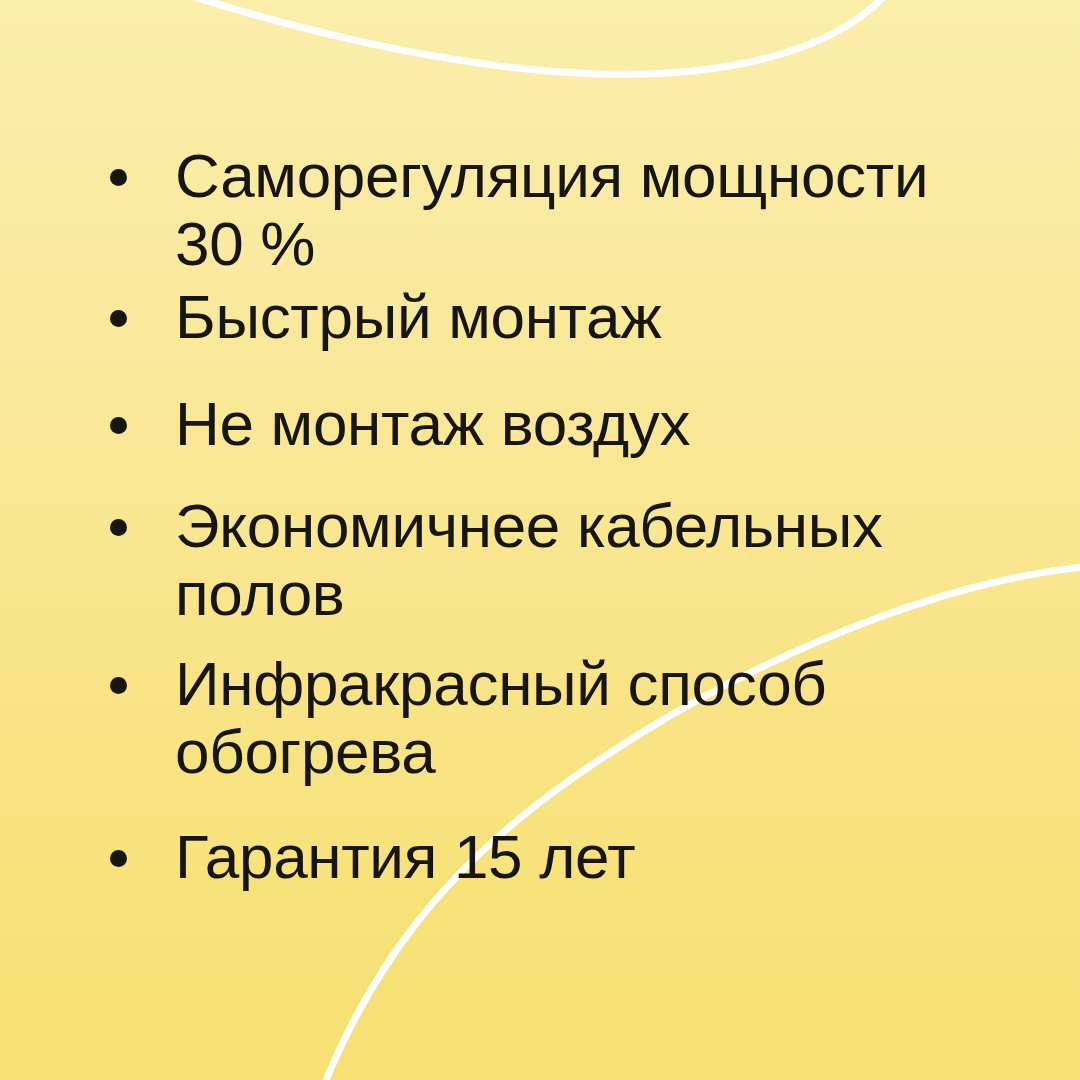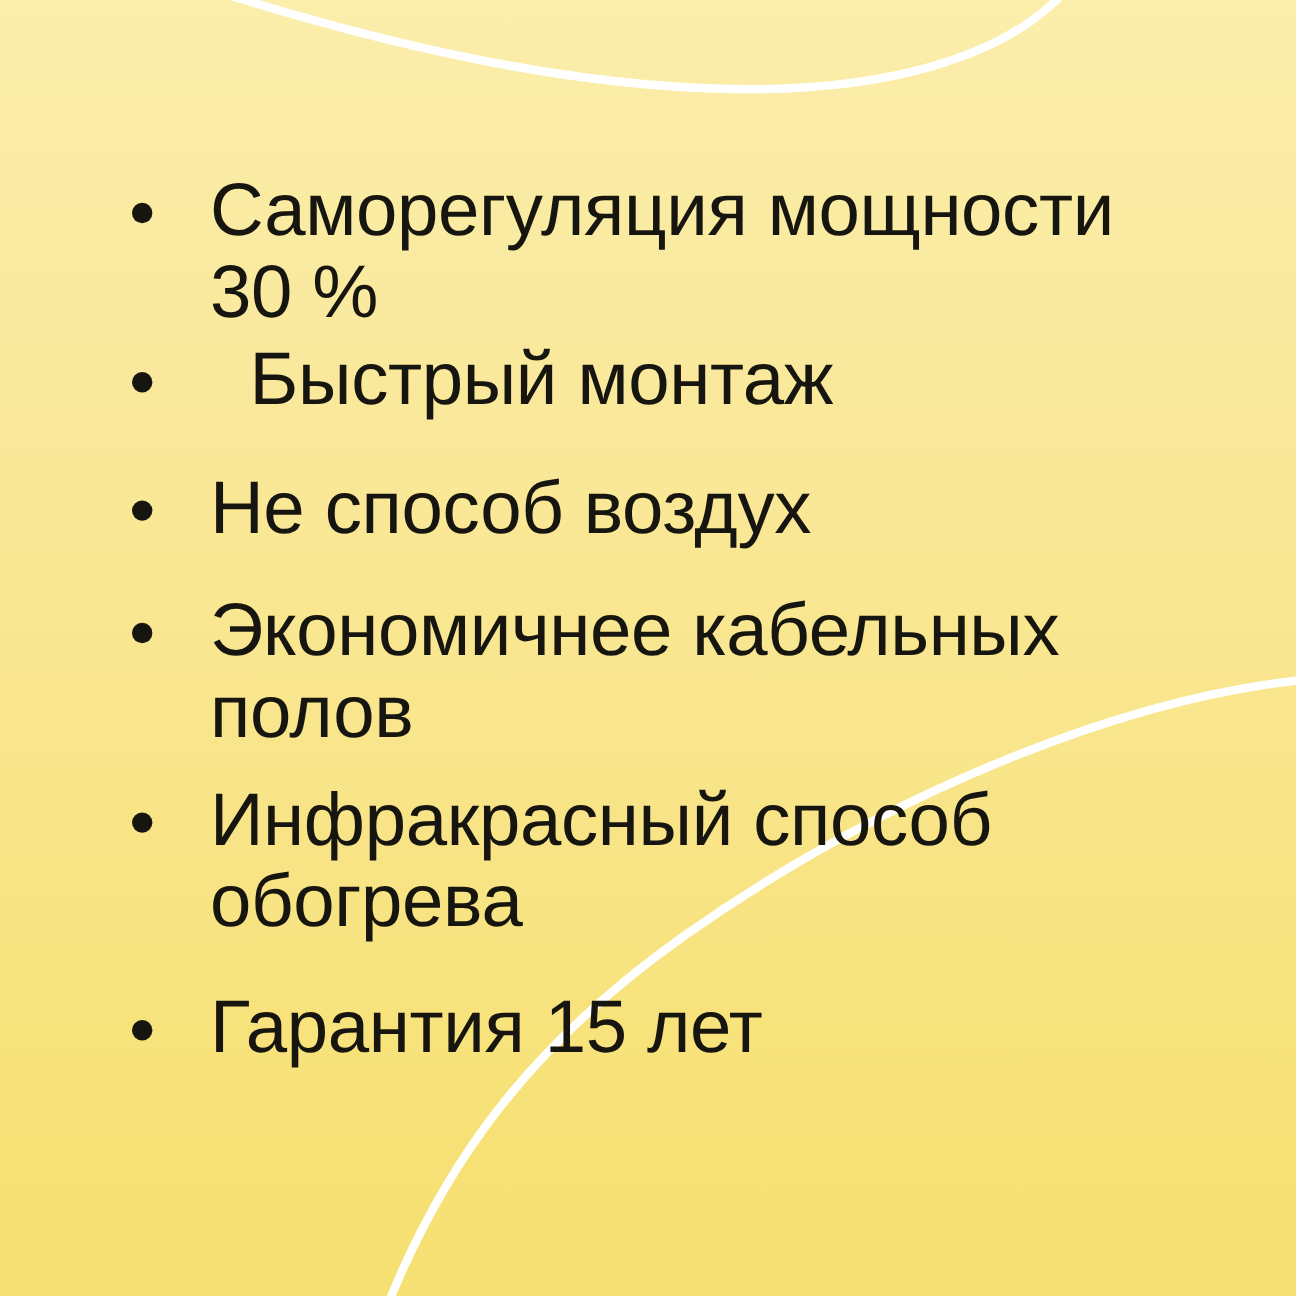--- a/index.html
+++ b/index.html
@@ -59,21 +59,21 @@
     margin-left: 48px;
     color: #17150f;
     font-size: 62px;
     line-height: 68px;
     letter-spacing: -0.3px;
     font-weight: 400;
     white-space: pre-line;
   }
   
   .item-0 { top: 142px; }
-  .item-1 { top: 283px; gap: 33px; }
+  .item-1 { top: 283px; }
   .item-2 { top: 390px; }
   .item-3 { top: 492px; }
   .item-4 { top: 650px; }
   .item-5 { top: 823px; }
 </style>
 </head>
 <body>
 
 <div id="slide">
 
@@ -90,21 +90,21 @@
 30 %</span>
     </li>
 
     <li class="bullet-item item-1">
       <span class="bullet-marker"></span>
       <span class="bullet-text">Быстрый монтаж</span>
     </li>
 
     <li class="bullet-item item-2">
       <span class="bullet-marker"></span>
-      <span class="bullet-text">Не способ воздух</span>
+      <span class="bullet-text">Не монтаж воздух</span>
     </li>
 
     <li class="bullet-item item-4">
       <span class="bullet-marker"></span>
       <span class="bullet-text">Инфракрасный способ
 обогрева</span>
     </li>
 
     <li class="bullet-item item-3">
       <span class="bullet-marker"></span>

